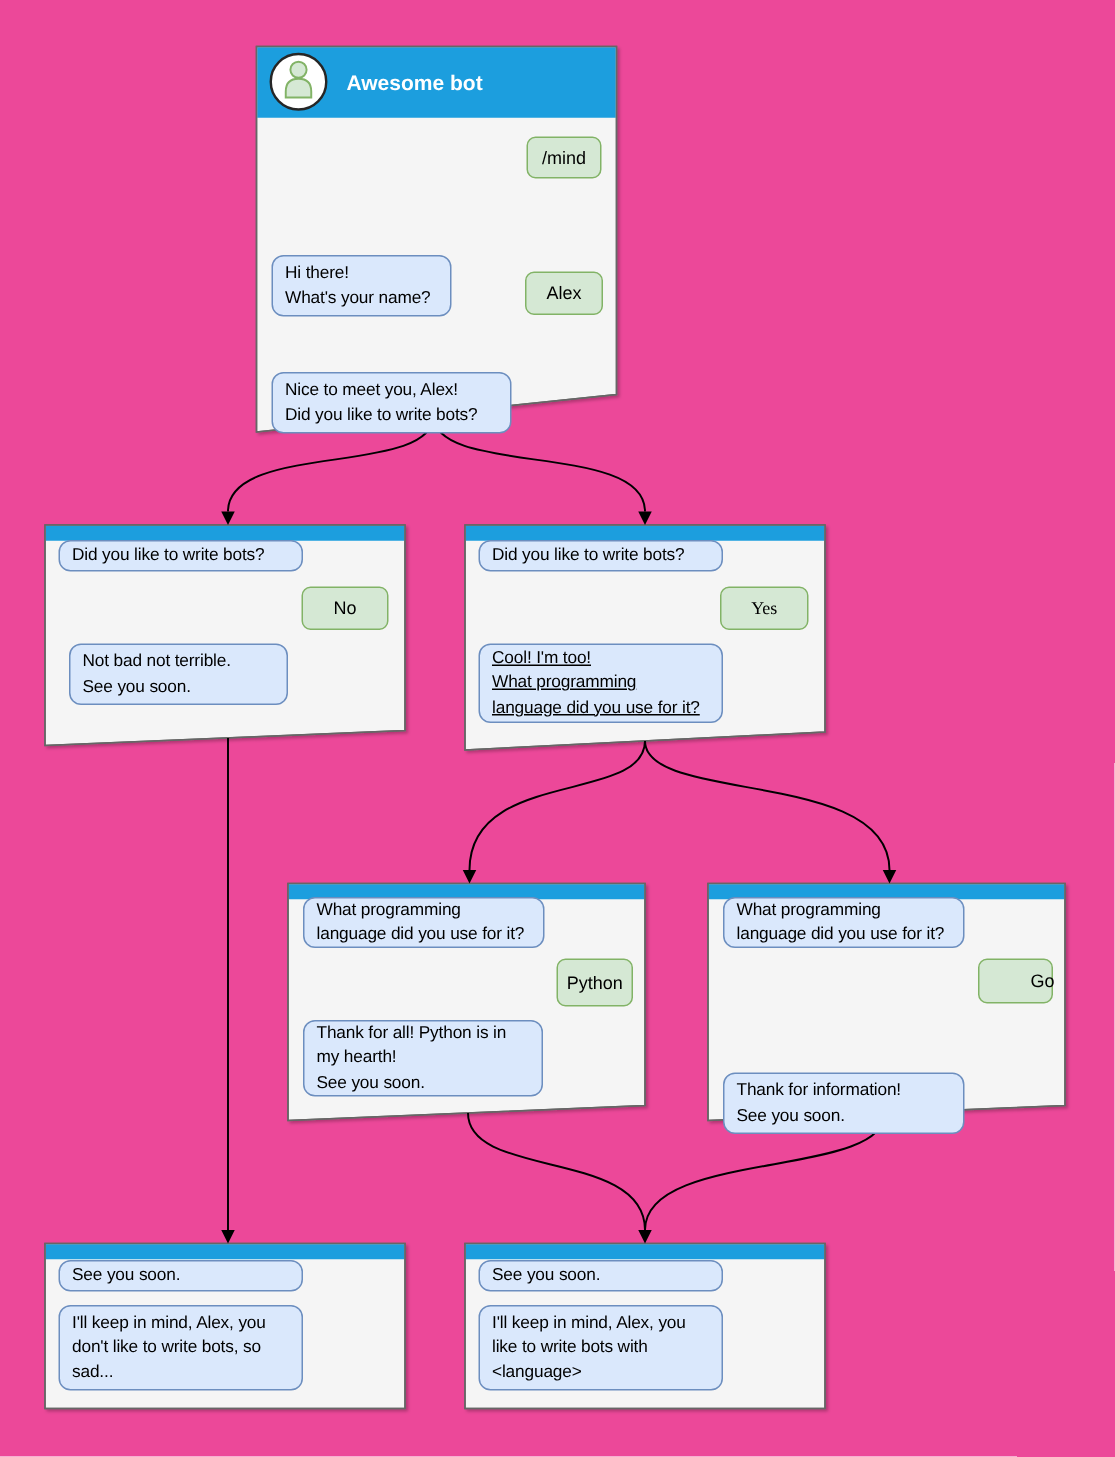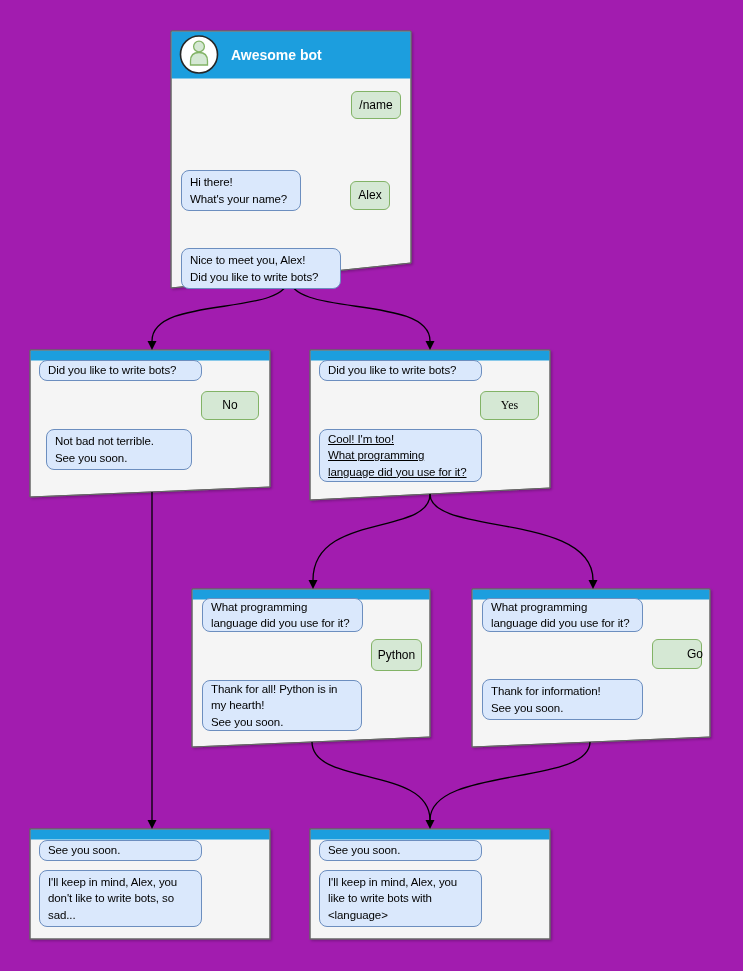--- a/index.html
+++ b/index.html
@@ -1,17 +1,17 @@
 <!DOCTYPE html>
 <html><head>
 <meta charset="utf-8">
 <style>
   html,body { margin:0; padding:0; background:#ffffff; }
   .canvas {
-    position:relative; width:743px; height:971px; background:#a21caf;
+    position:relative; width:743px; height:971px; background:#ec4899;
     font-family:"Liberation Sans", sans-serif; overflow:hidden;
   }
   .layer { position:absolute; left:0; top:0; }
   .bubble {
     position:absolute; display:flex; align-items:center;
     box-sizing:border-box; border-radius:8px;
     font-size:11.5px; line-height:1.4; letter-spacing:-0.1px;
     white-space:pre; color:#000;
   }
   .bot  { background:#dae8fc; border:1px solid #6c8ebf; padding-left:8px; }
@@ -97,24 +97,24 @@
       <path d="M308.5,580 L317.5,580 L313,589 Z"></path>
       <path d="M588.5,580 L597.5,580 L593,589 Z"></path>
       <path d="M147.5,820 L156.5,820 L152,829 Z"></path>
       <path d="M425.5,820 L434.5,820 L430,829 Z"></path>
     </g>
   </svg>
 
   
   <div style="display:contents">
     <div class="win-title" style="left:231px; top:47px;">Awesome bot</div>
-    <div class="bubble user" style="left:351px; top:91px;  width:50px;  height:28px;">/name</div>
+    <div class="bubble user" style="left:351px; top:91px;  width:50px;  height:28px;">/mind</div>
     <div class="bubble bot" style="left:181px; top:131px; width:120px; height:41px;margin-top:39px;">Hi there!
 What's your name?</div>
-    <div class="bubble user" style="left:350px; top:181px; width:40px;  height:29px;">Alex</div>
+    <div class="bubble user" style="left:350px; top:181px; width:52px;  height:29px;">Alex</div>
     <div class="bubble bot" style="left:181px; top:220px; width:160px; height:41px;margin-top:28px;">Nice to meet you, Alex!
 Did you like to write bots?</div>
   </div>
 
   
   <div style="display:contents">
     <div class="bubble bot" style="left:39px;  top:360px; width:163px; height:21px;">Did you like to write bots?</div>
     <div class="bubble user" style="left:201px; top:391px; width:58px;  height:29px;">No</div>
     <div class="bubble bot" style="left:26px;  top:429px; width:146px; height:41px;margin-left:20px;">Not bad not terrible.
 See you soon.</div>
@@ -137,21 +137,21 @@
     <div class="bubble bot" style="left:202px; top:680px; width:160px; height:51px;">Thank for all! Python is in
 my hearth!
 See you soon.</div>
   </div>
 
   
   <div style="display:contents">
     <div class="bubble bot" style="left:482px; top:598px; width:161px; height:34px;">What programming
 language did you use for it?</div>
     <div class="bubble user" style="left:652px; top:639px; width:50px;  height:30px;padding-left:36px;">Go</div>
-    <div class="bubble bot" style="left:482px; top:679px; width:161px; height:41px;">Thank for information!
+    <div class="bubble bot" style="left:482px; top:715px; width:161px; height:41px;">Thank for information!
 See you soon.</div>
   </div>
 
   
   <div style="display:contents">
     <div class="bubble bot" style="left:39px; top:840px; width:163px; height:21px;">See you soon.</div>
     <div class="bubble bot" style="left:39px; top:870px; width:163px; height:57px;">I'll keep in mind, Alex, you
 don't like to write bots, so
 sad...</div>
   </div>

